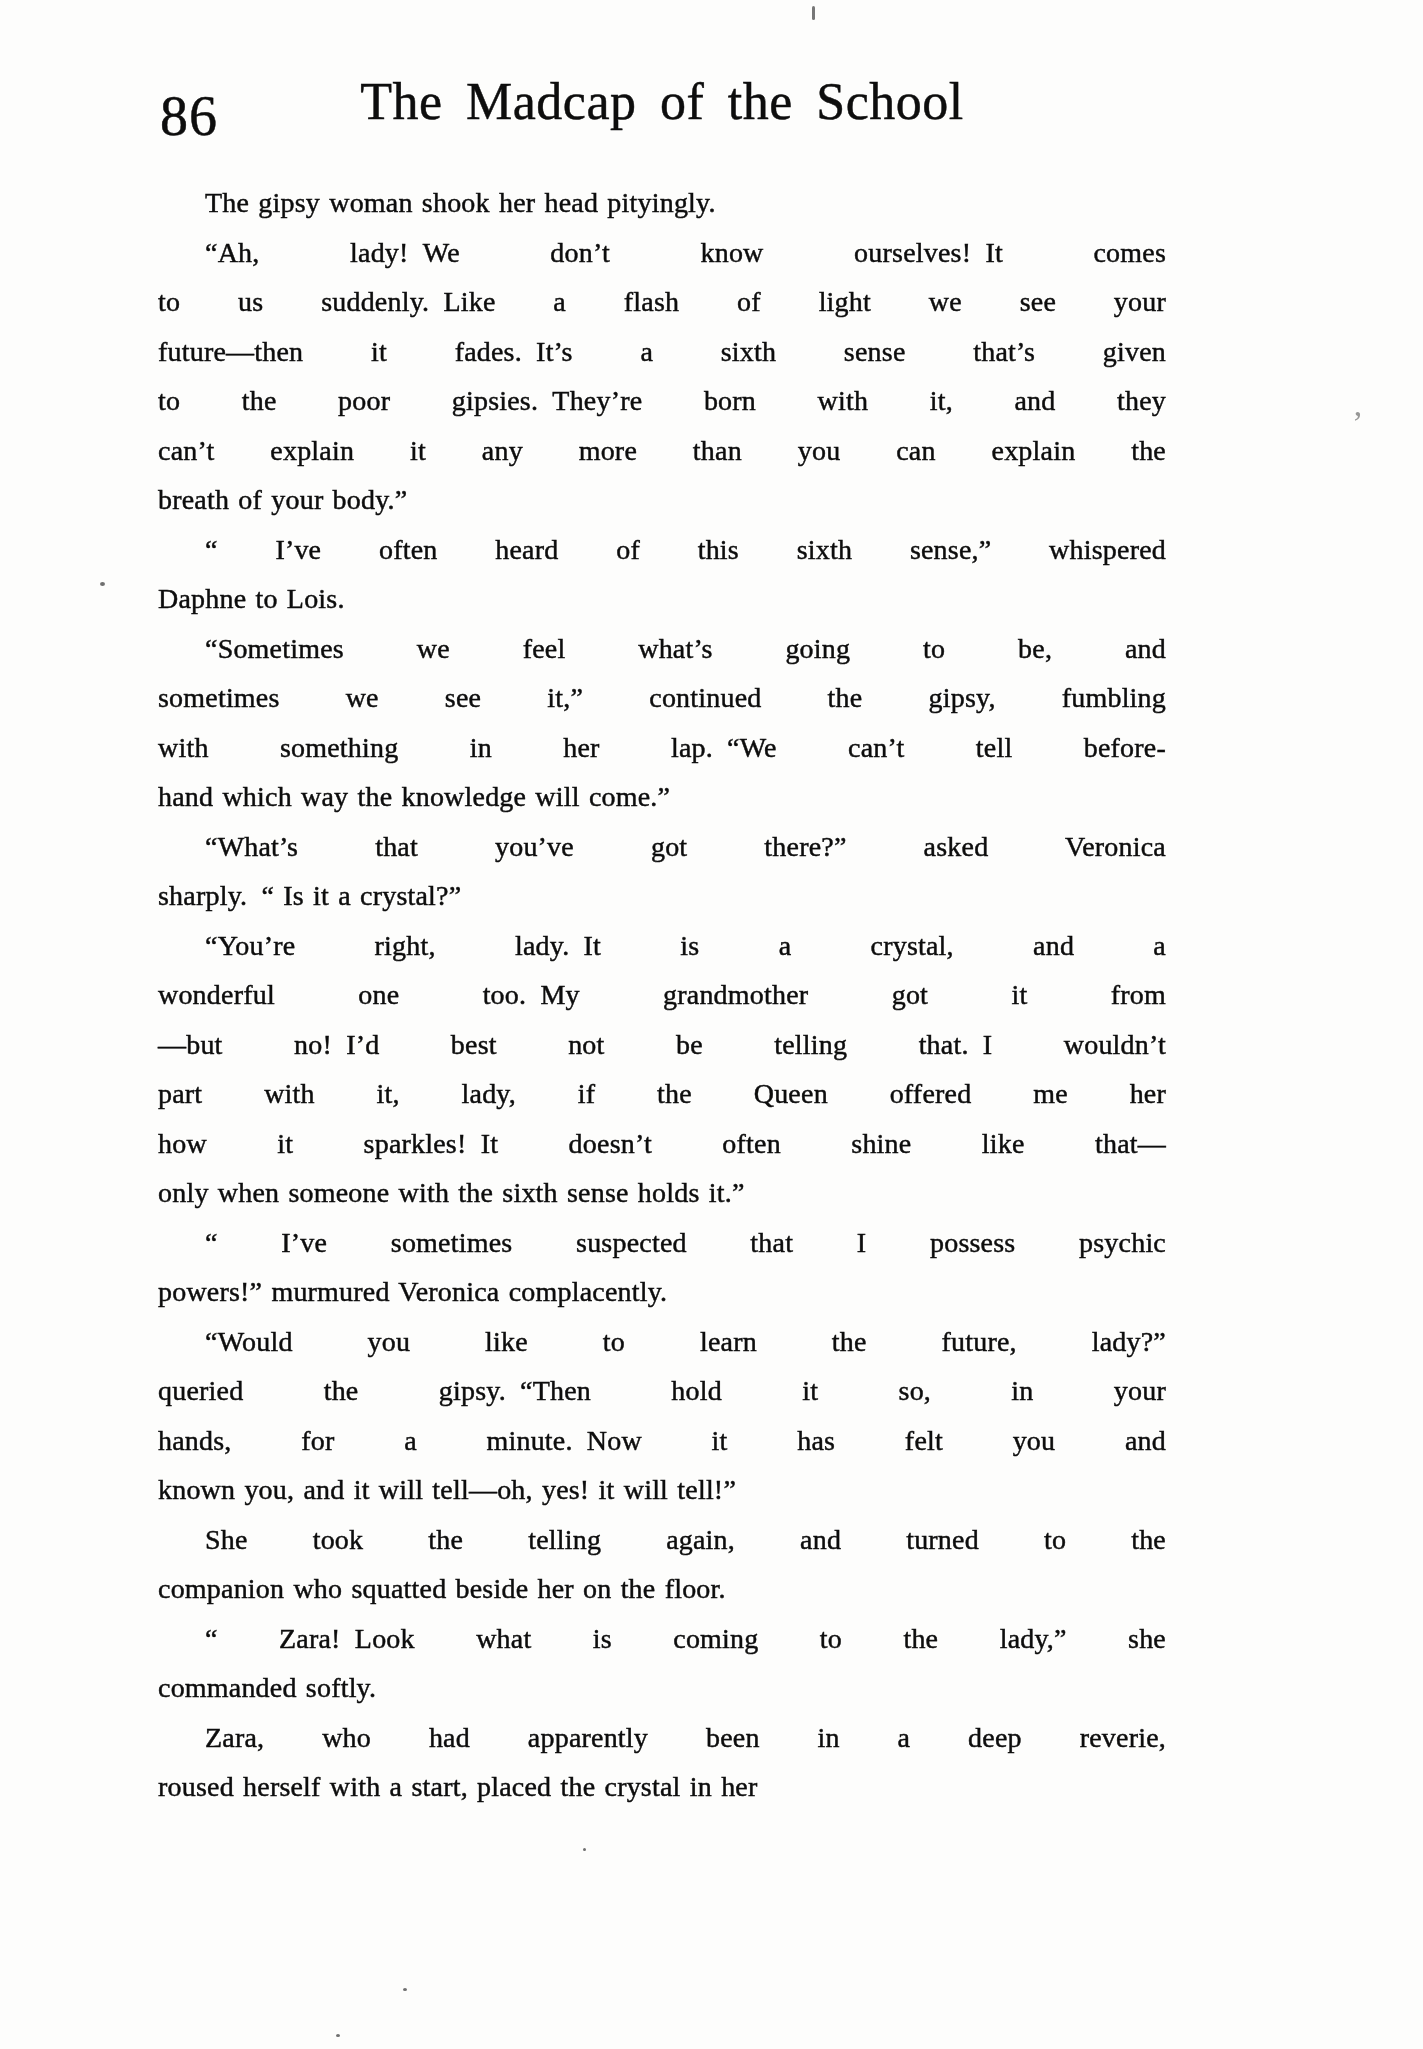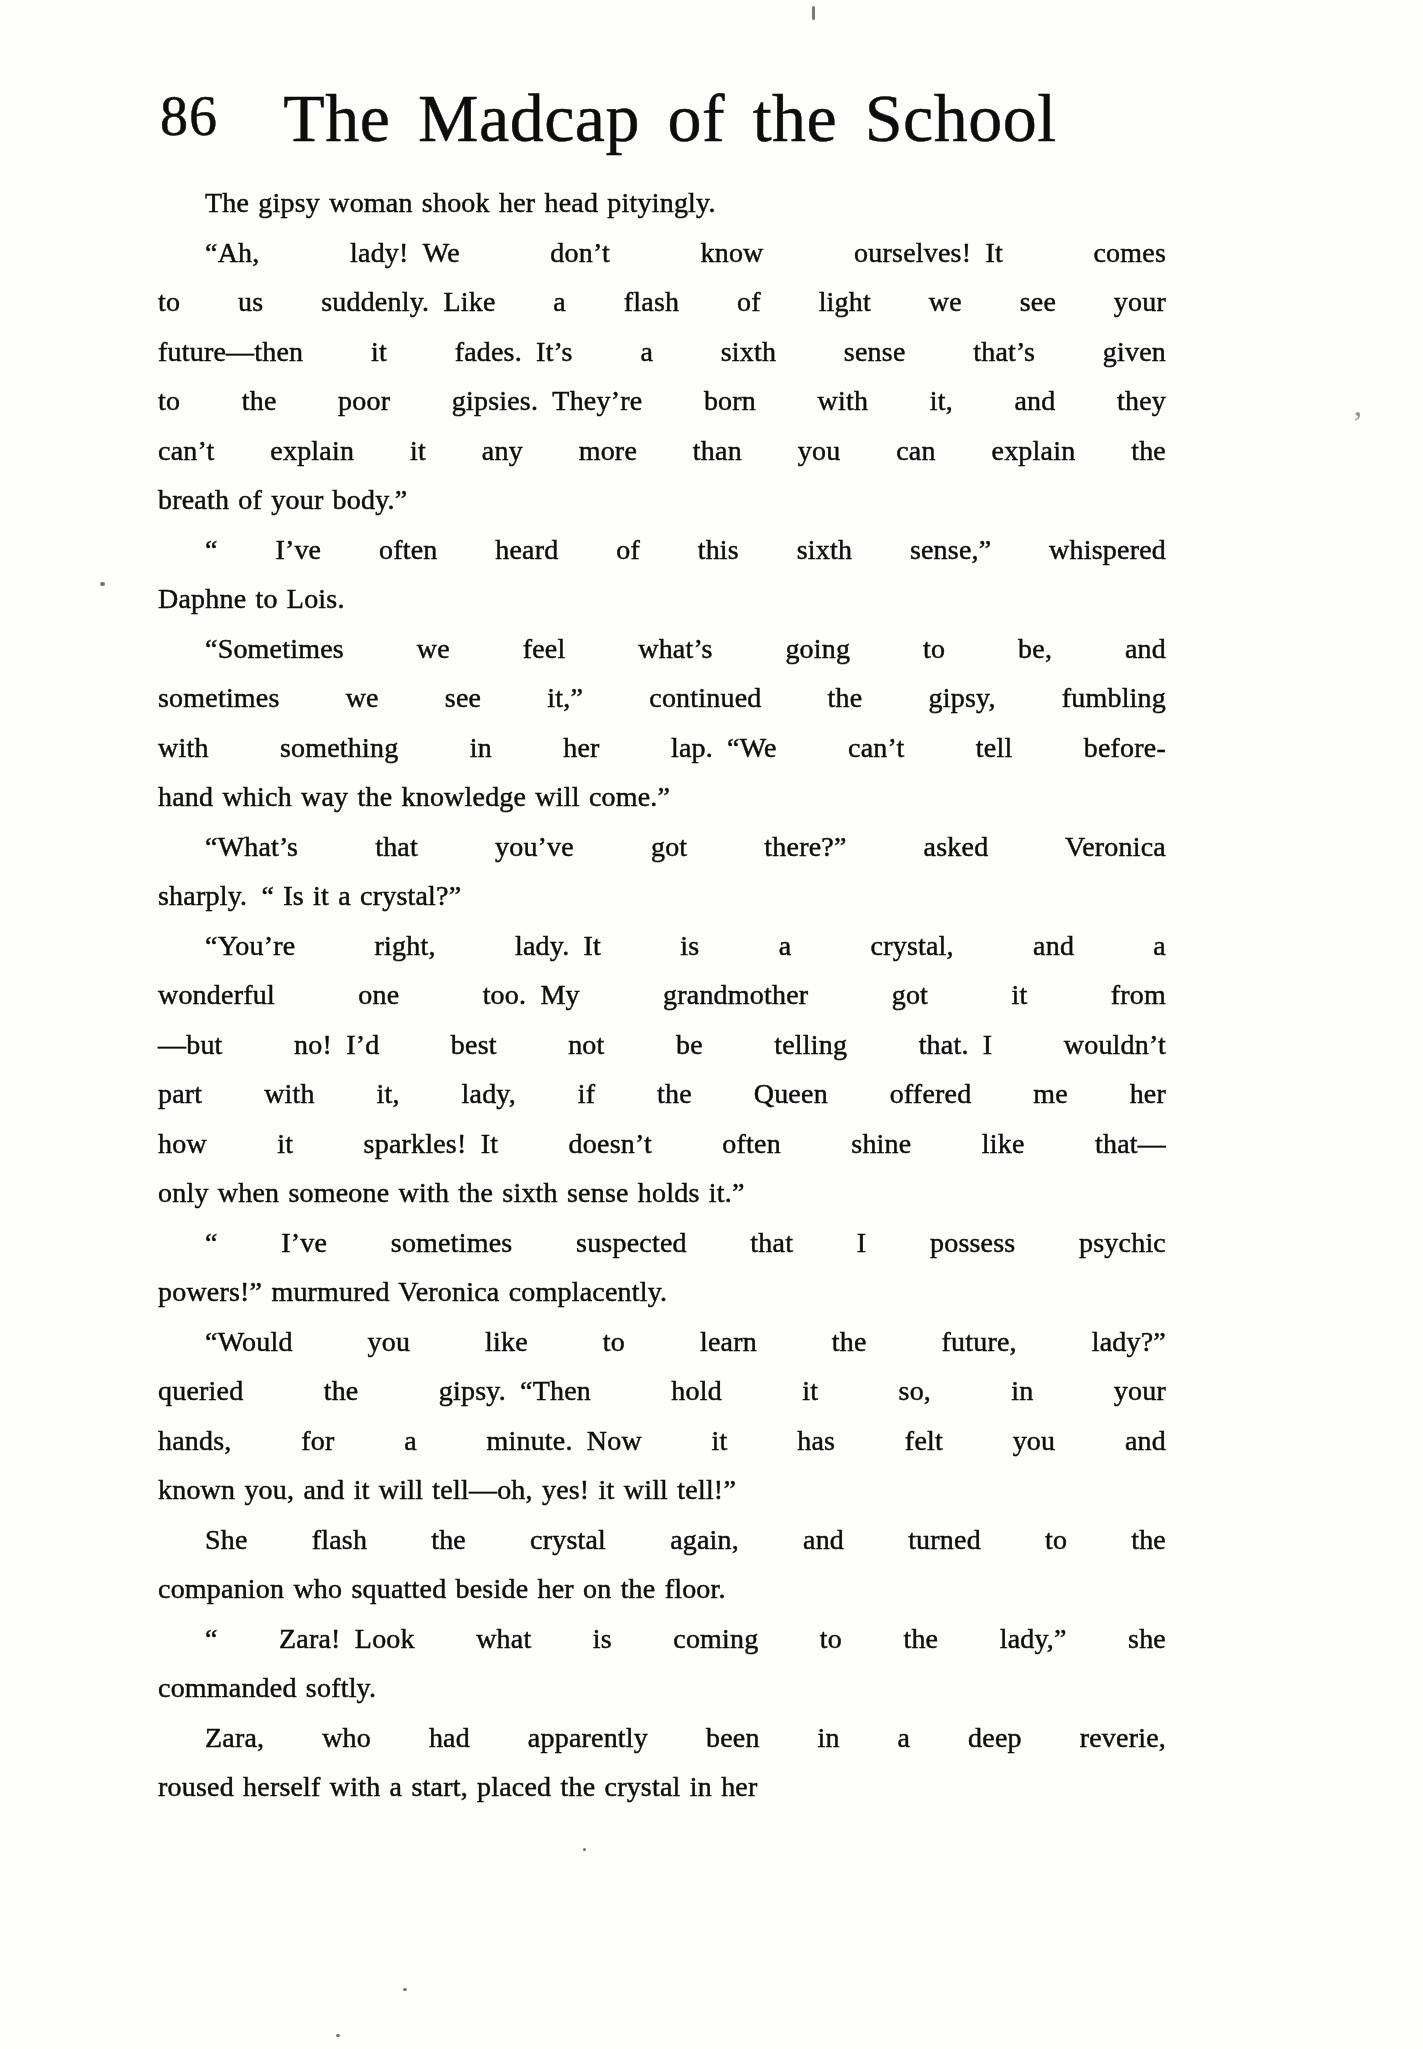--- a/index.html
+++ b/index.html
@@ -13,22 +13,22 @@
   .page{
     position:relative;width:1423px;height:2049px;
     -webkit-text-stroke:0.45px #0d0d0d;
   }
   
   .pagenum{
     position:absolute;left:160px;top:88px;
     font-size:56px;line-height:1;letter-spacing:1px;
   }
   .title{
-    position:absolute;left:158px;top:76px;width:1008px;margin:8px;
-    font-size:68px;font-weight:normal;line-height:1;
+    position:absolute;left:158px;top:76px;width:1008px;margin:0;
+    font-size:52px;font-weight:normal;line-height:1;
     text-align:center;word-spacing:10px;letter-spacing:0.5px;
     white-space:nowrap;
   }
   
   .bodytext{
     position:absolute;left:158px;top:178px;width:1008px;
     font-size:28px;line-height:49.5px;
     word-spacing:2px;letter-spacing:0.2px;
   }
   .line{min-height:49.5px;text-align:left;}
@@ -73,21 +73,21 @@
     <div class="line jl">—but no! I’d best not be telling that. I wouldn’t</div>
     <div class="line jl">part with it, lady, if the Queen offered me her</div>
     <div class="line jl">how it sparkles! It doesn’t often shine like that—</div>
     <div class="line">only when someone with the sixth sense holds it.”</div>
     <div class="line in jl">“ I’ve sometimes suspected that I possess psychic</div>
     <div class="line">powers!” murmured Veronica complacently.</div>
     <div class="line in jl">“Would you like to learn the future, lady?”</div>
     <div class="line jl">queried the gipsy. “Then hold it so, in your</div>
     <div class="line jl">hands, for a minute. Now it has felt you and</div>
     <div class="line">known you, and it will tell—oh, yes! it will tell!”</div>
-    <div class="line in jl">She flash the crystal again, and turned to the</div>
+    <div class="line in jl">She took the telling again, and turned to the</div>
     <div class="line">companion who squatted beside her on the floor.</div>
     <div class="line in jl">“ Zara! Look what is coming to the lady,” she</div>
     <div class="line">commanded softly.</div>
     <div class="line in jl">Zara, who had apparently been in a deep reverie,</div>
     <div class="line">roused herself with a start, placed the crystal in her</div>
   </main>
 
   <div class="tick" style="left:812px;top:6px;"></div>
   <div class="speck" style="left:100px;top:582px;width:5px;height:4px;"></div>
   <span class="quote-mark">’</span>

